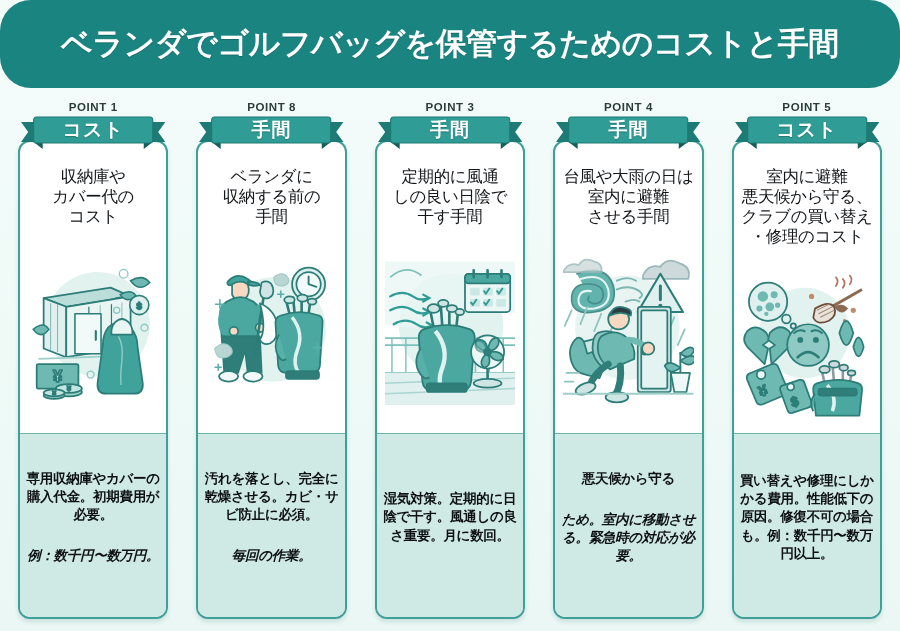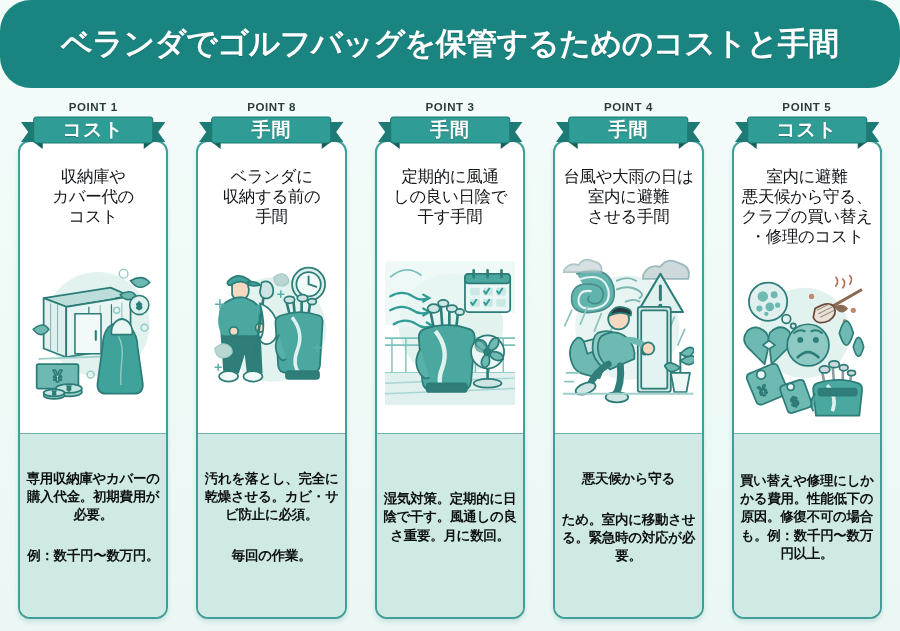--- a/index.html
+++ b/index.html
@@ -117,21 +117,21 @@
     font-weight: 700;
     color: #0e1113;
     line-height: 1.34;
     letter-spacing: -0.3px;
     min-height: 184px;
     display: flex;
     flex-direction: column;
     justify-content: center;
   }
   .card-body p { margin: 0; }
-  .card-body p + p { margin-top: 23px; }
+  .card-body p + p { margin-top: 23px; font-style: italic; }
 </style>
 </head>
 <body>
 
 <div id="page">
 
   <div class="header">
     <div class="header-title">ベランダでゴルフバッグを保管するためのコストと手間</div>
   </div>
 

